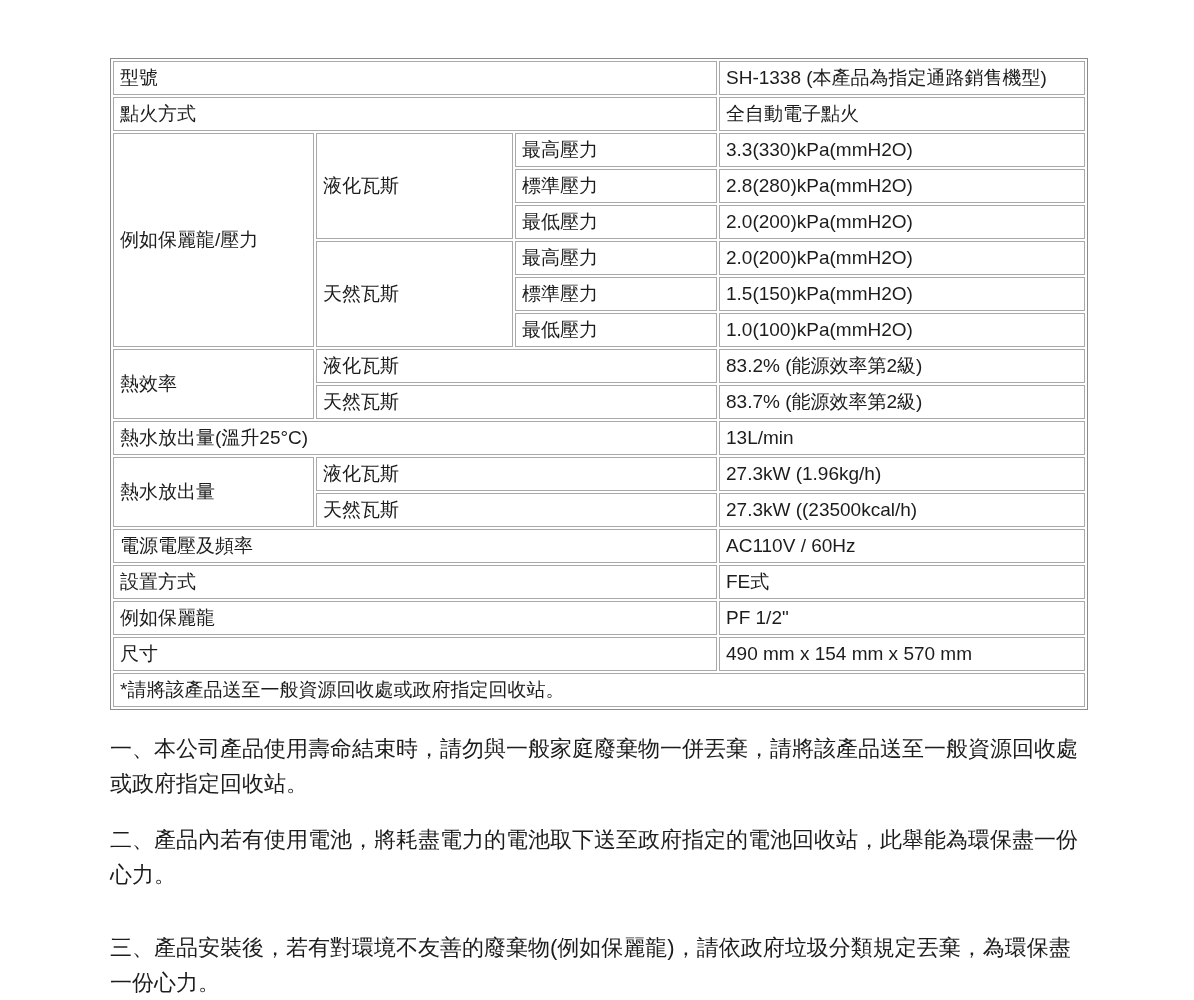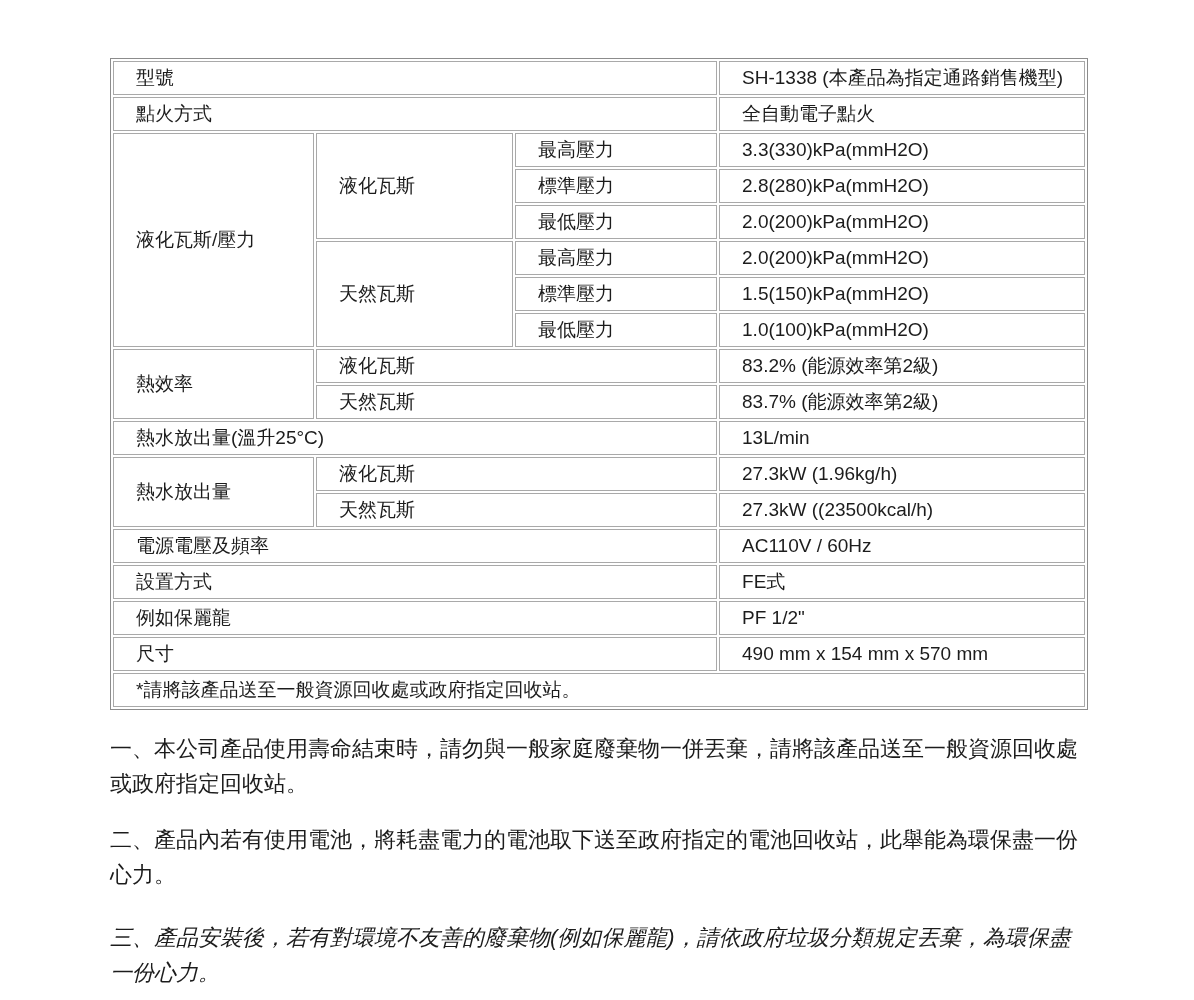--- a/index.html
+++ b/index.html
@@ -26,21 +26,21 @@
     width: 978px;
     border-collapse: separate;
     border-spacing: 2px;
     border: 1px solid #8c8c8c;
     background: #ffffff;
     table-layout: fixed;
   }
   table.spec td {
     border: 1px solid #a9a9a9;
     background: #ffffff;
-    padding: 3px 22px;
+    padding: 3px 6px;
     font-size: 19px;
     line-height: 26px;
     vertical-align: middle;
     text-align: left;
     overflow: hidden;
     white-space: nowrap;
   }
   col.c1 { width: 201px; }
   col.c2 { width: 197px; }
   col.c3 { width: 202px; }
@@ -55,22 +55,21 @@
     margin: 0;
     line-height: 28px;
   }
   p.env-para {
     font-size: 22px;
     line-height: 35px;
     margin: 21px 0 0 0;
     width: 978px;
   }
   p.env-para.extra-gap {
-    margin-top: 28px;
-    font-style: italic;
+    margin-top: 38px;
   }
 </style>
 </head>
 <body>
 
 <div class="page">
   <div class="content">
 
     <table class="spec">
       <colgroup>
@@ -85,21 +84,21 @@
         <td colspan="3">型號</td>
         <td>SH-1338 (本產品為指定通路銷售機型)</td>
       </tr>
 
       <tr>
         <td colspan="3">點火方式</td>
         <td>全自動電子點火</td>
       </tr>
 
       <tr>
-        <td rowspan="6">液化瓦斯/壓力</td>
+        <td rowspan="6">例如保麗龍/壓力</td>
         <td rowspan="3">液化瓦斯</td>
         <td>最高壓力</td>
         <td>3.3(330)kPa(mmH2O)</td>
       </tr>
       <tr>
         <td>標準壓力</td>
         <td>2.8(280)kPa(mmH2O)</td>
       </tr>
       <tr>
         <td>最低壓力</td>

